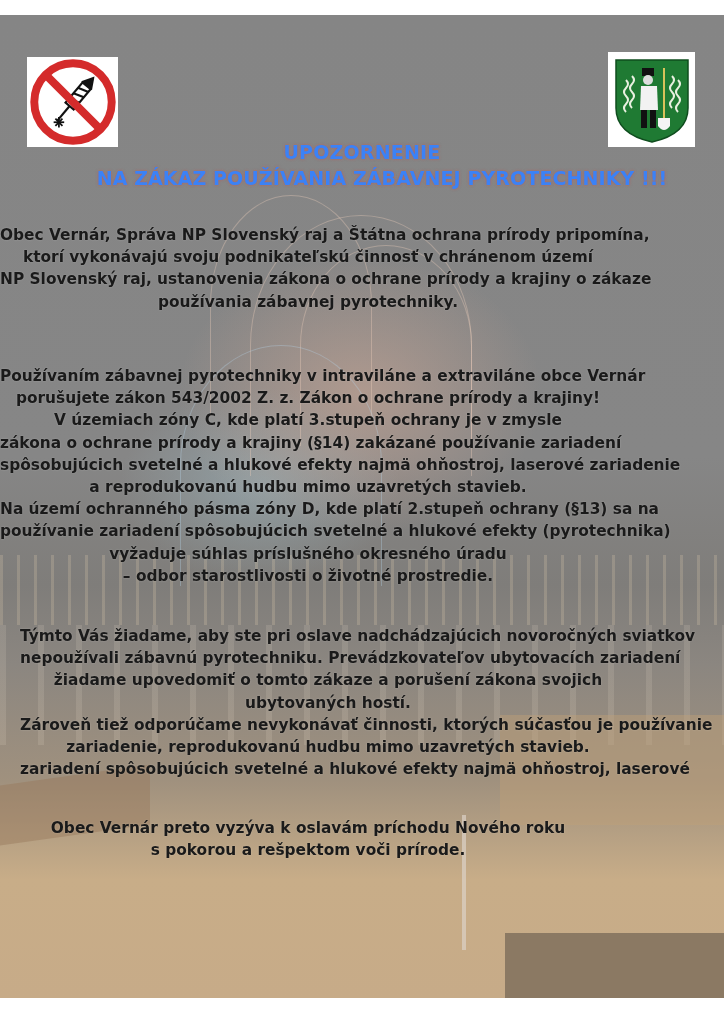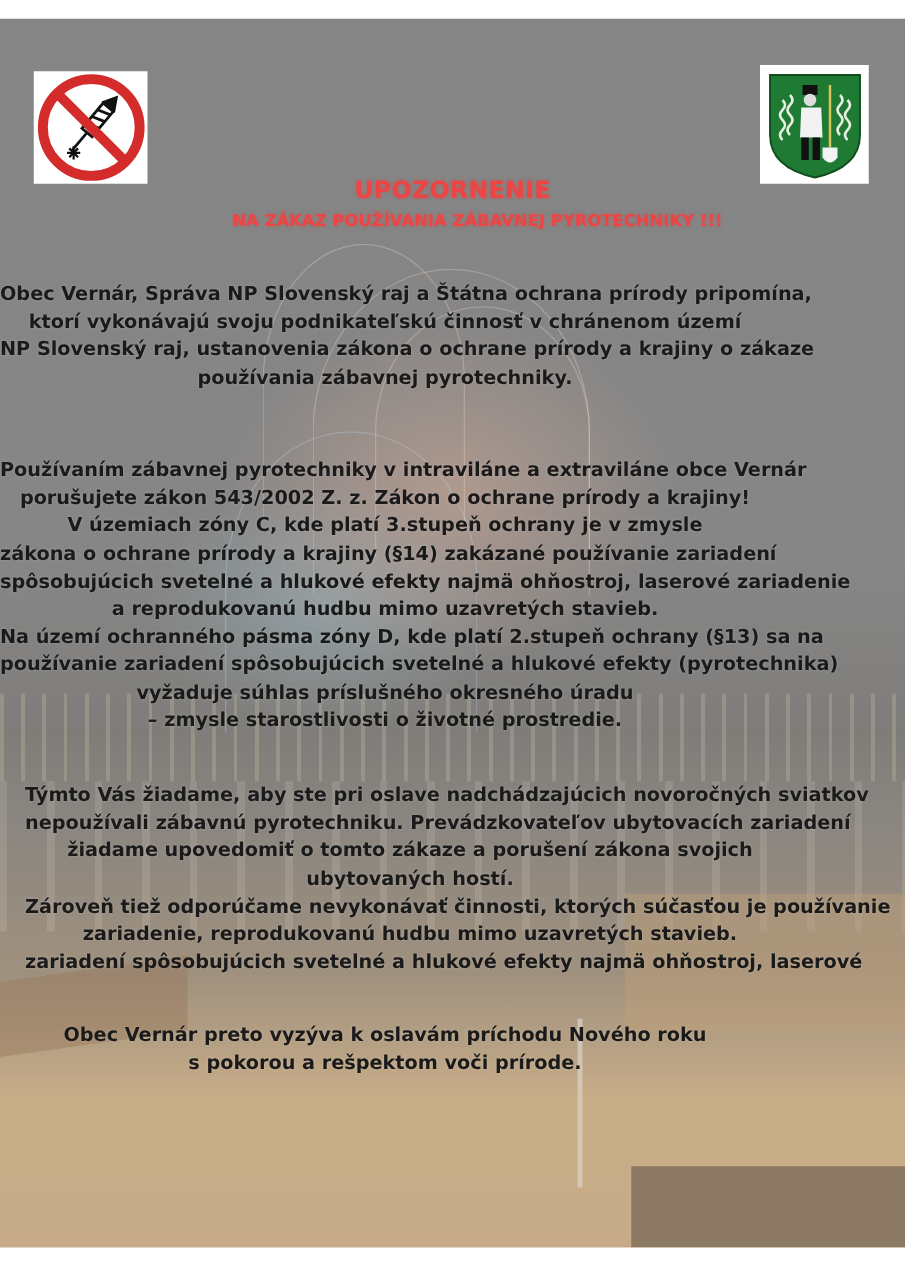--- a/index.html
+++ b/index.html
@@ -33,25 +33,25 @@
     .logo-left {
       position: absolute; left: 27px; top: 57px; width: 91px; height: 90px; background: #ffffff;
       display: flex; align-items: center; justify-content: center;
     }
     .logo-right {
       position: absolute; left: 608px; top: 52px; width: 87px; height: 95px; background: #ffffff;
       display: flex; align-items: center; justify-content: center;
     }
     .heading {
       position: absolute; left: 0; top: 139px; width: 724px; text-align: center;
-      color: #ef4444; font-weight: bold; font-family: "DejaVu Sans", sans-serif;
+      color: #3b82f6; font-weight: bold; font-family: "DejaVu Sans", sans-serif;
       text-shadow: 0 0 3px rgba(230,60,60,0.5);
     }
     .heading .h1 { font-size: 19px; line-height: 26px; letter-spacing: 0.2px; }
-    .heading .h2 { font-size: 13px; line-height: 26px; letter-spacing: 0.1px; padding-left: 40px; }
+    .heading .h2 { font-size: 19px; line-height: 26px; letter-spacing: 0.1px; padding-left: 40px; }
 
     .body-text {
       position: absolute; left: 0; width: 616px; text-align: center; color: #1a1a1a;
       font-weight: bold; font-size: 15.4px; line-height: 22.2px;
       text-shadow: 0 0 2px rgba(255,255,255,0.25);
     }
     .body-text .line { display: block; white-space: nowrap; }
     #p1 { top: 224px; }
     #p2 { top: 365px; }
     #p3 { top: 625px; margin-left: 20px; }
@@ -132,21 +132,21 @@
 <div class="body-text" id="p2">
   <span class="line">Používaním zábavnej pyrotechniky v intraviláne a extraviláne obce Vernár</span>
   <span class="line">porušujete zákon 543/2002 Z. z. Zákon o ochrane prírody a krajiny!</span>
   <span class="line">V územiach zóny C, kde platí 3.stupeň ochrany je v zmysle</span>
   <span class="line">zákona o ochrane prírody a krajiny (§14) zakázané používanie zariadení</span>
   <span class="line">spôsobujúcich svetelné a hlukové efekty najmä ohňostroj, laserové zariadenie</span>
   <span class="line">a reprodukovanú hudbu mimo uzavretých stavieb.</span>
   <span class="line">Na území ochranného pásma zóny D, kde platí 2.stupeň ochrany (§13) sa na</span>
   <span class="line">používanie zariadení spôsobujúcich svetelné a hlukové efekty (pyrotechnika)</span>
   <span class="line">vyžaduje súhlas príslušného okresného úradu</span>
-  <span class="line">– zmysle starostlivosti o životné prostredie.</span>
+  <span class="line">– odbor starostlivosti o životné prostredie.</span>
 </div>
 
 <div class="body-text" id="p3">
   <span class="line">Týmto Vás žiadame, aby ste pri oslave nadchádzajúcich novoročných sviatkov</span>
   <span class="line">nepoužívali zábavnú pyrotechniku. Prevádzkovateľov ubytovacích zariadení</span>
   <span class="line">žiadame upovedomiť o tomto zákaze a porušení zákona svojich</span>
   <span class="line">ubytovaných hostí.</span>
   <span class="line">Zároveň tiež odporúčame nevykonávať činnosti, ktorých súčasťou je používanie</span>
   <span class="line">zariadenie, reprodukovanú hudbu mimo uzavretých stavieb.</span>
   <span class="line">zariadení spôsobujúcich svetelné a hlukové efekty najmä ohňostroj, laserové</span>

